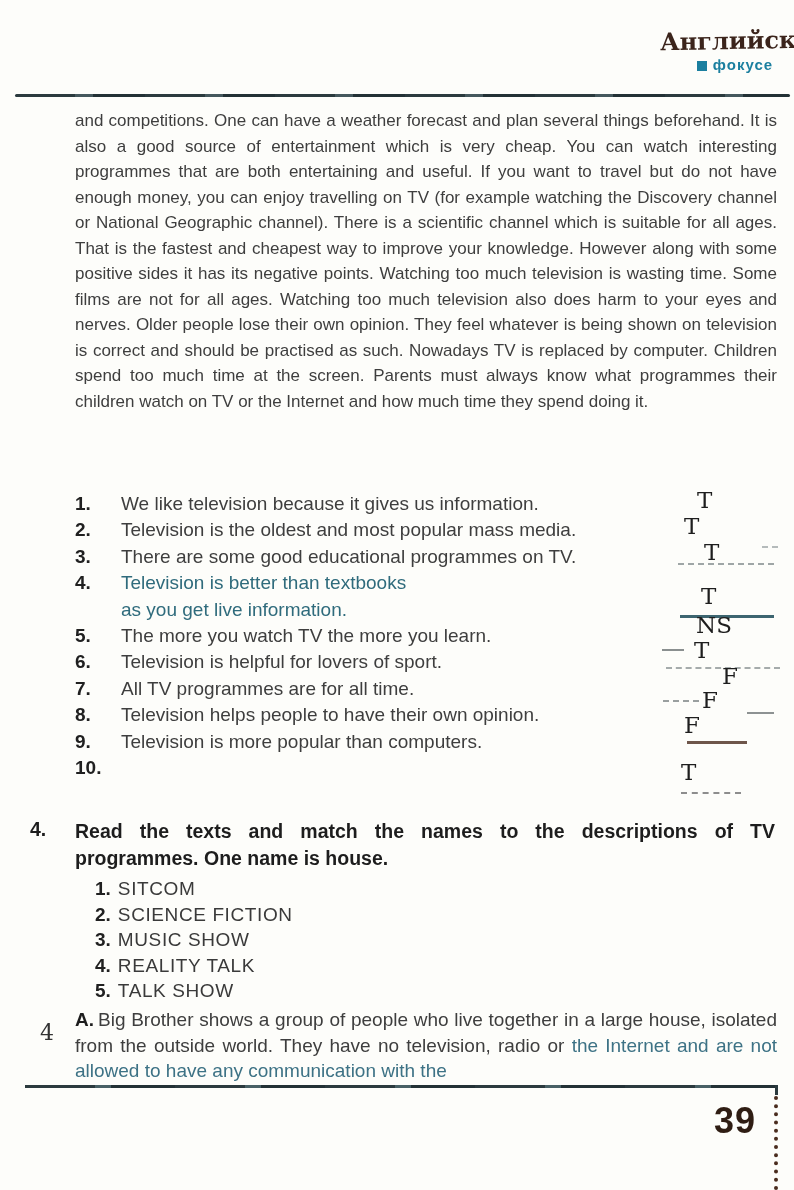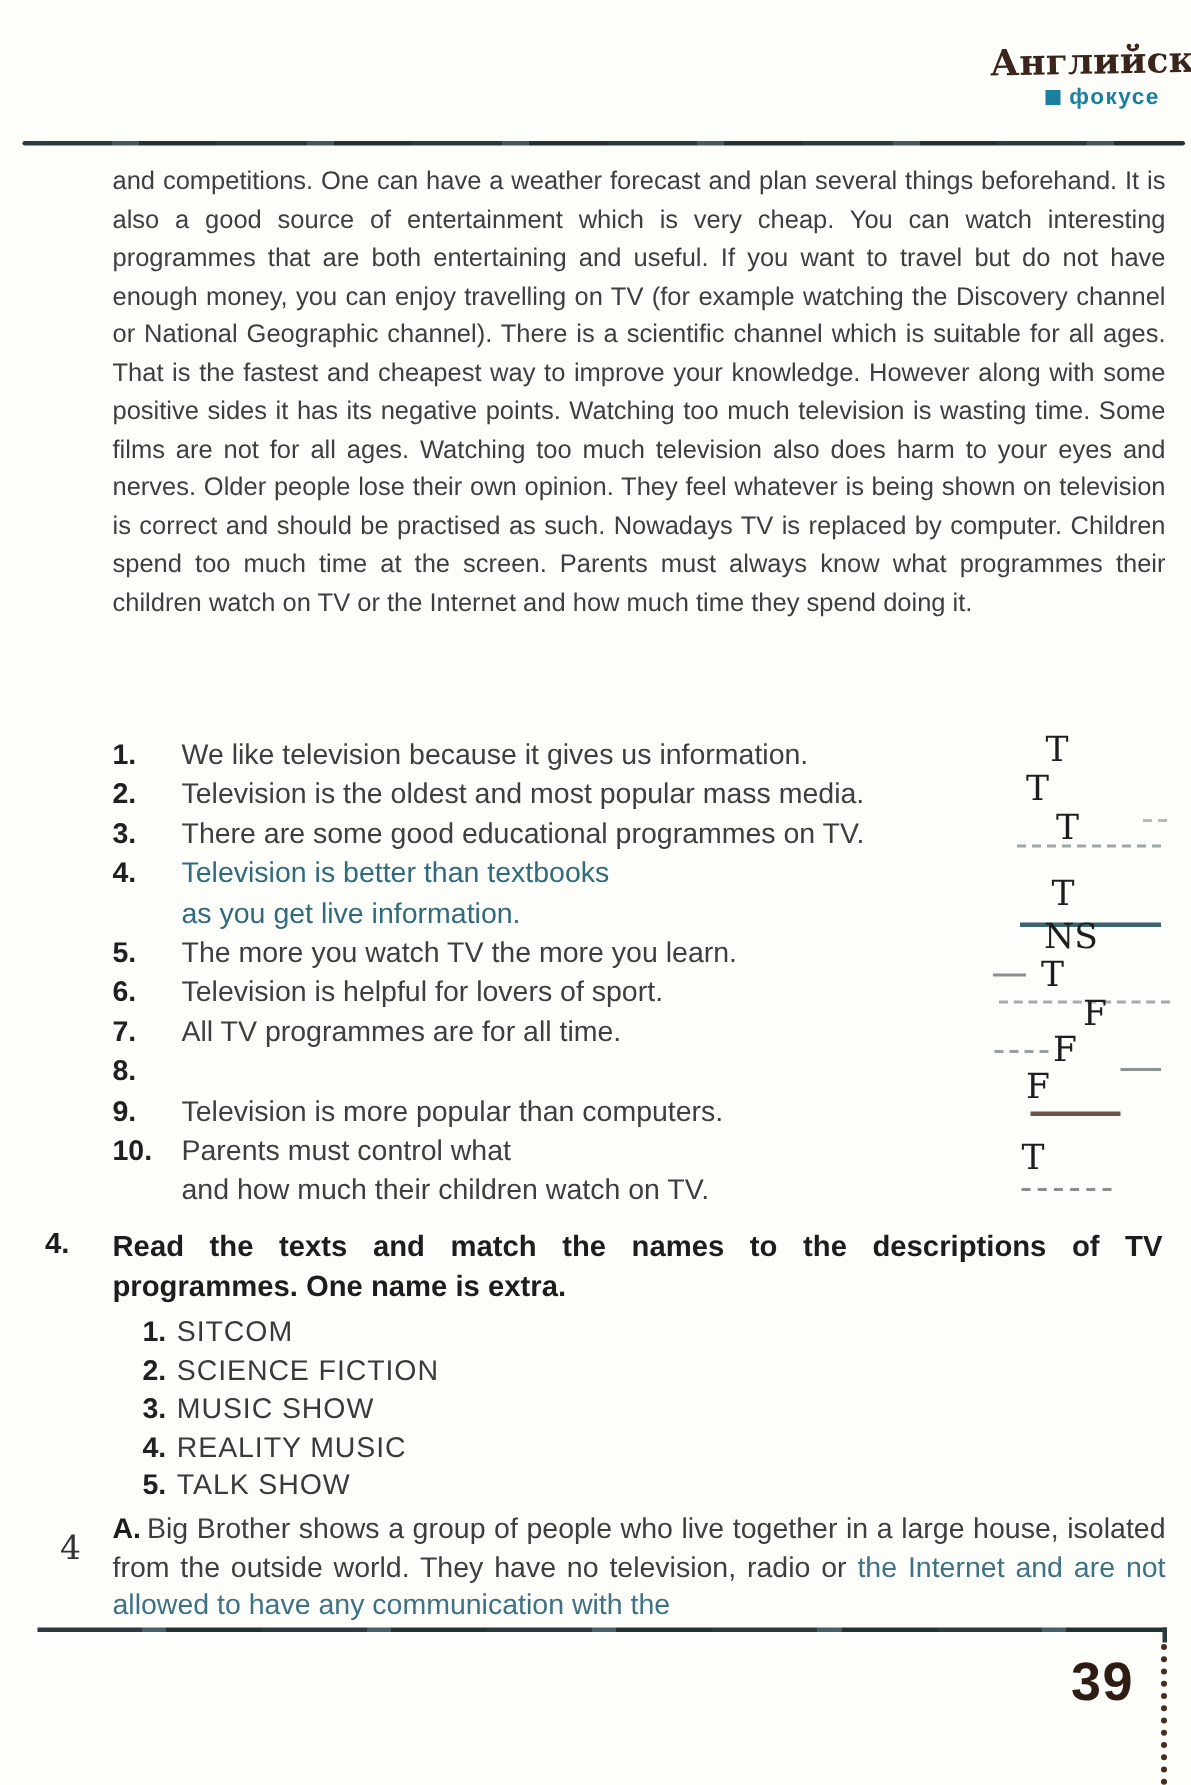--- a/index.html
+++ b/index.html
@@ -110,28 +110,28 @@
     <div class="stmt-row">
       <span class="stmt-num">6.</span>
       <span class="stmt-text">Television is helpful for lovers of sport.</span>
     </div>
     <div class="stmt-row">
       <span class="stmt-num">7.</span>
       <span class="stmt-text">All TV programmes are for all time.</span>
     </div>
     <div class="stmt-row">
       <span class="stmt-num">8.</span>
+      <span class="stmt-text">Television helps people to have their own opinion.</span>
     </div>
     <div class="stmt-row">
       <span class="stmt-num">9.</span>
       <span class="stmt-text">Television is more popular than computers.</span>
     </div>
     <div class="stmt-row">
       <span class="stmt-num">10.</span>
-      <span class="stmt-text"><span class="l1">Parents must control what</span><span class="l2">and how much their children watch on TV.</span></span>
     </div>
   </div>
 
   <span class="ans" style="left:697px;top:489px">T</span>
   <span class="ans" style="left:684px;top:515px">T</span>
   <span class="ans" style="left:704px;top:541px">T</span>
   <span class="ans" style="left:701px;top:585px">T</span>
   <span class="ans" style="left:696px;top:614px">NS</span>
   <span class="ans" style="left:694px;top:639px">T</span>
   <span class="ans" style="left:722px;top:665px">F</span>
@@ -143,34 +143,34 @@
   <div class="ans-line" style="left:762px;top:546px;width:16px;border-top:2px dashed #b5bbbb"></div>
   <div class="ans-line" style="left:680px;top:615px;width:94px;border-top:3px solid #3d6570"></div>
   <div class="ans-line" style="left:662px;top:649px;width:22px;border-top:2px solid #8a8f8f"></div>
   <div class="ans-line" style="left:666px;top:667px;width:114px;border-top:2px dashed #a5abab"></div>
   <div class="ans-line" style="left:663px;top:700px;width:36px;border-top:2px dashed #9a9f9f"></div>
   <div class="ans-line" style="left:747px;top:712px;width:27px;border-top:2px solid #8d9292"></div>
   <div class="ans-line" style="left:687px;top:741px;width:60px;border-top:3px solid #6e564a"></div>
   <div class="ans-line" style="left:681px;top:792px;width:60px;border-top:2px dashed #8d8d8d"></div>
 
   <div class="ex-num">4.</div>
-  <div class="ex-heading">Read the texts and match the names to the descriptions of TV programmes. One name is extra.</div>
+  <div class="ex-heading">Read the texts and match the names to the descriptions of TV programmes. One name is house.</div>
 
   <div class="options">
     <div class="opt-row">
       <span class="opt-num">1.</span><span class="opt-label">SITCOM</span>
     </div>
     <div class="opt-row">
       <span class="opt-num">2.</span><span class="opt-label">SCIENCE FICTION</span>
     </div>
     <div class="opt-row">
       <span class="opt-num">3.</span><span class="opt-label">MUSIC SHOW</span>
     </div>
     <div class="opt-row">
-      <span class="opt-num">4.</span><span class="opt-label">REALITY MUSIC</span>
+      <span class="opt-num">4.</span><span class="opt-label">REALITY TALK</span>
     </div>
     <div class="opt-row">
       <span class="opt-num">5.</span><span class="opt-label">TALK SHOW</span>
     </div>
   </div>
 
   <div class="text-a">
     <span class="lbl">A.</span><span>Big Brother shows a group of people who live together in a large house, isolated from the outside world. They have no television, radio or</span> <span class="teal">the Internet and are not allowed to have any communication with the</span>
   </div>
 

